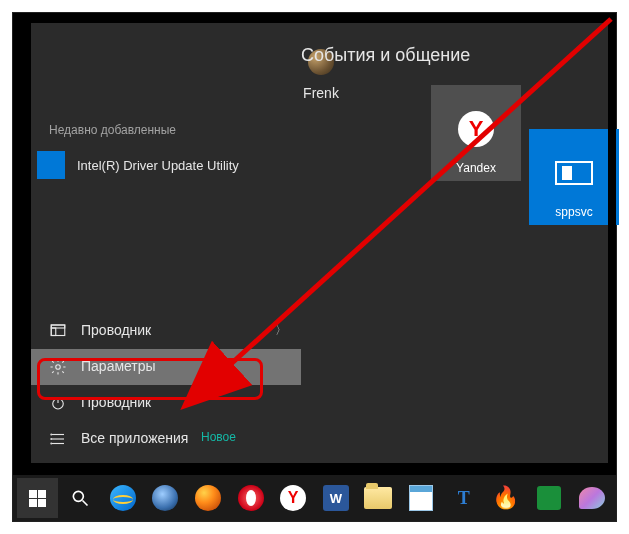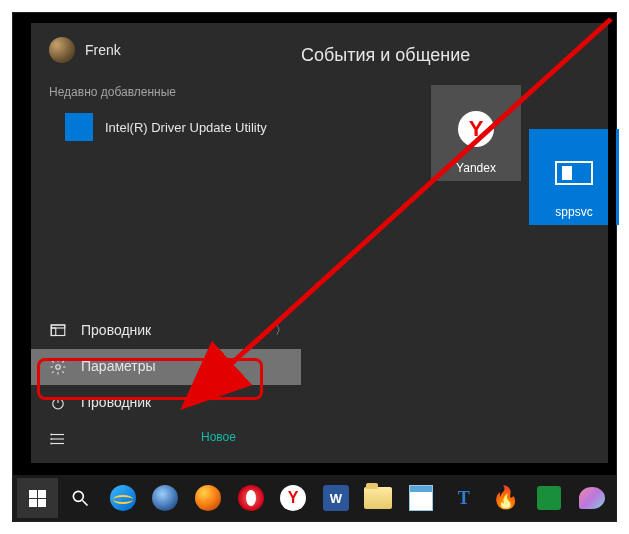--- a/index.html
+++ b/index.html
@@ -26,23 +26,24 @@
     top: 10px;
     width: 580px;
     height: 440px;
     background: #2b2b2b;
   }
   
   .user-row {
     display: flex;
     align-items: center;
     gap: 10px;
-    padding: 14px 18px 6px 18px;
+    padding: 26px 18px 6px 18px;
     color: #e6e6e6;
     font-size: 14px;
+    flex-direction: column;
   }
   .avatar {
     width: 26px; height: 26px;
     border-radius: 50%;
     background: radial-gradient(circle at 30% 30%, #c6a26b 0%, #6d5433 60%, #3b2d1a 100%);
   }
   .section-label {
     color: #a3a3a3;
     font-size: 12px;
     padding: 16px 0 10px 18px;
@@ -52,21 +53,21 @@
     top: 22px;
     left: 270px;
     color: #e6e6e6;
     font-size: 18px;
   }
   
   .recent-app {
     display: flex;
     align-items: center;
     gap: 12px;
-    padding: 4px 34px;
+    padding: 4px 6px;
     color: #e6e6e6;
     font-size: 13px;
   }
   .recent-icon {
     width: 28px; height: 28px;
     background: #0078d7;
   }
   
   .tiles {
     position: absolute;
@@ -293,20 +294,21 @@
         <span class="nav-icon">
           <svg viewBox="0 0 24 24" width="18" height="18" stroke="currentColor" stroke-width="1.5" fill="none">
               <line x1="4" y1="6" x2="20" y2="6"></line>
               <line x1="4" y1="12" x2="20" y2="12"></line>
               <line x1="4" y1="18" x2="20" y2="18"></line>
               <circle cx="3" cy="6" r="0.5" fill="currentColor"></circle>
               <circle cx="3" cy="12" r="0.5" fill="currentColor"></circle>
               <circle cx="3" cy="18" r="0.5" fill="currentColor"></circle>
             </svg>
         </span>
+        <span>Все приложения</span>
         <span class="new-label">Новое</span>
       </div>
 
     </div>
   </div>
 
   <div class="right-black-edge"></div>
 
   <div class="highlight-box" style="left:24px; top:345px; width:226px; height:42px;"></div>
 

